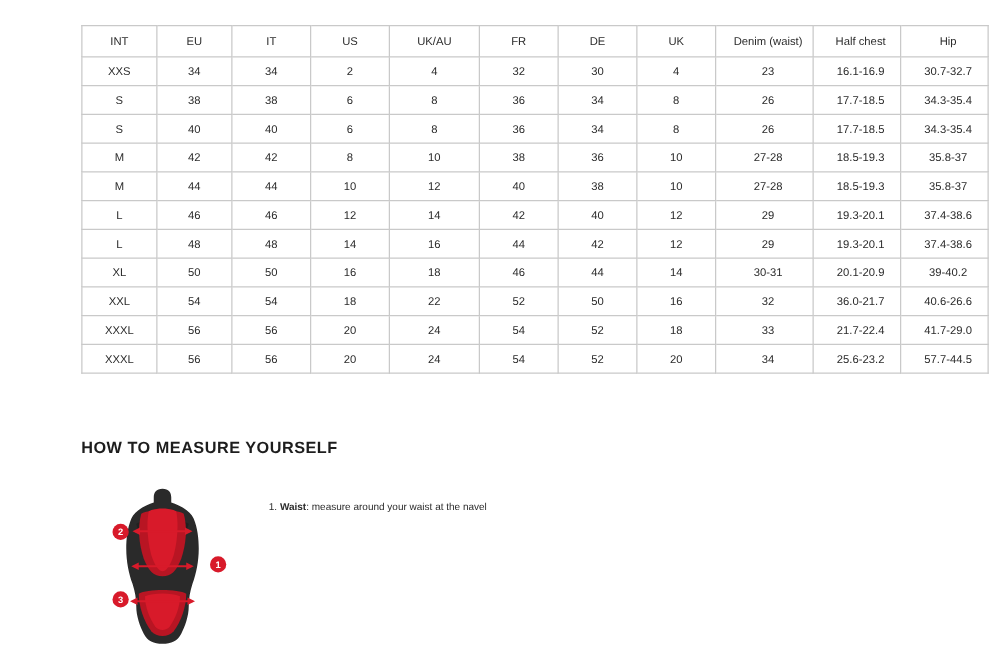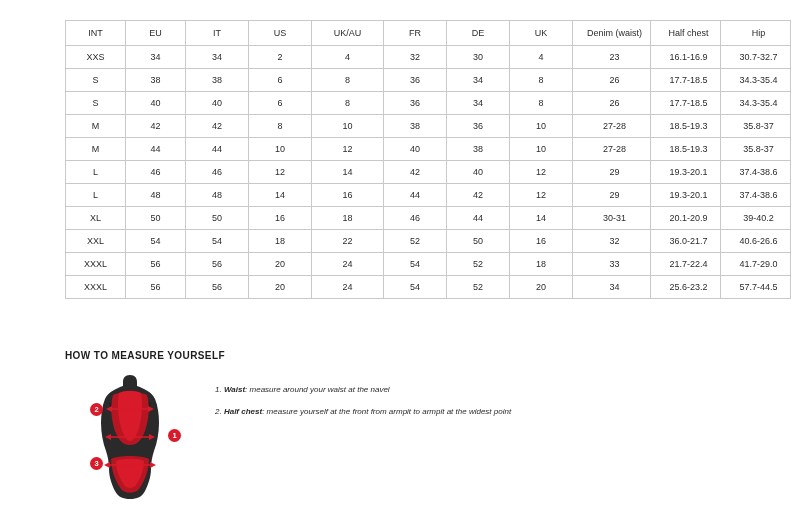--- a/index.html
+++ b/index.html
@@ -66,25 +66,25 @@
   }
 
   
   .howto {
     position: absolute;
     left: 65px;
     top: 350px;
     width: 700px;
   }
   .howto-title {
-    font-size: 10px;
+    font-size: 13px;
     font-weight: bold;
     letter-spacing: 0.4px;
     color: #1d1d1d;
-    margin-bottom: 12px;
+    margin-bottom: 24px;
   }
   .howto-body {
     position: relative;
     display: flex;
     align-items: flex-start;
   }
   .figure {
     position: relative;
     width: 130px;
     height: 130px;
@@ -92,21 +92,20 @@
   }
   .notes {
     margin-left: 20px;
     padding-top: 12px;
   }
   .note {
     font-size: 8px;
     color: #2b2b2b;
     margin-bottom: 12px;
     line-height: 1.3;
-    font-style: italic;
   }
   .note b { font-weight: bold; }
   .note .num { font-weight: normal; }
 
   
   .mann {
     position: absolute;
     left: 30px;
     top: 0;
     width: 70px;
@@ -350,22 +349,18 @@
         <div class="badge badge-1">1</div>
         <div class="badge badge-2">2</div>
         <div class="badge badge-3">3</div>
       </div>
 
       <div class="notes">
         <div class="note">
           <span class="num">1.</span>
           <b>Waist</b><span>: measure around your waist at the navel</span>
         </div>
-        <div class="note">
-          <span class="num">2.</span>
-          <b>Half chest</b><span>: measure yourself at the front from armpit to armpit at the widest point</span>
-        </div>
       </div>
 
     </div>
   </div>
 
 </div>
 
 </body></html>

